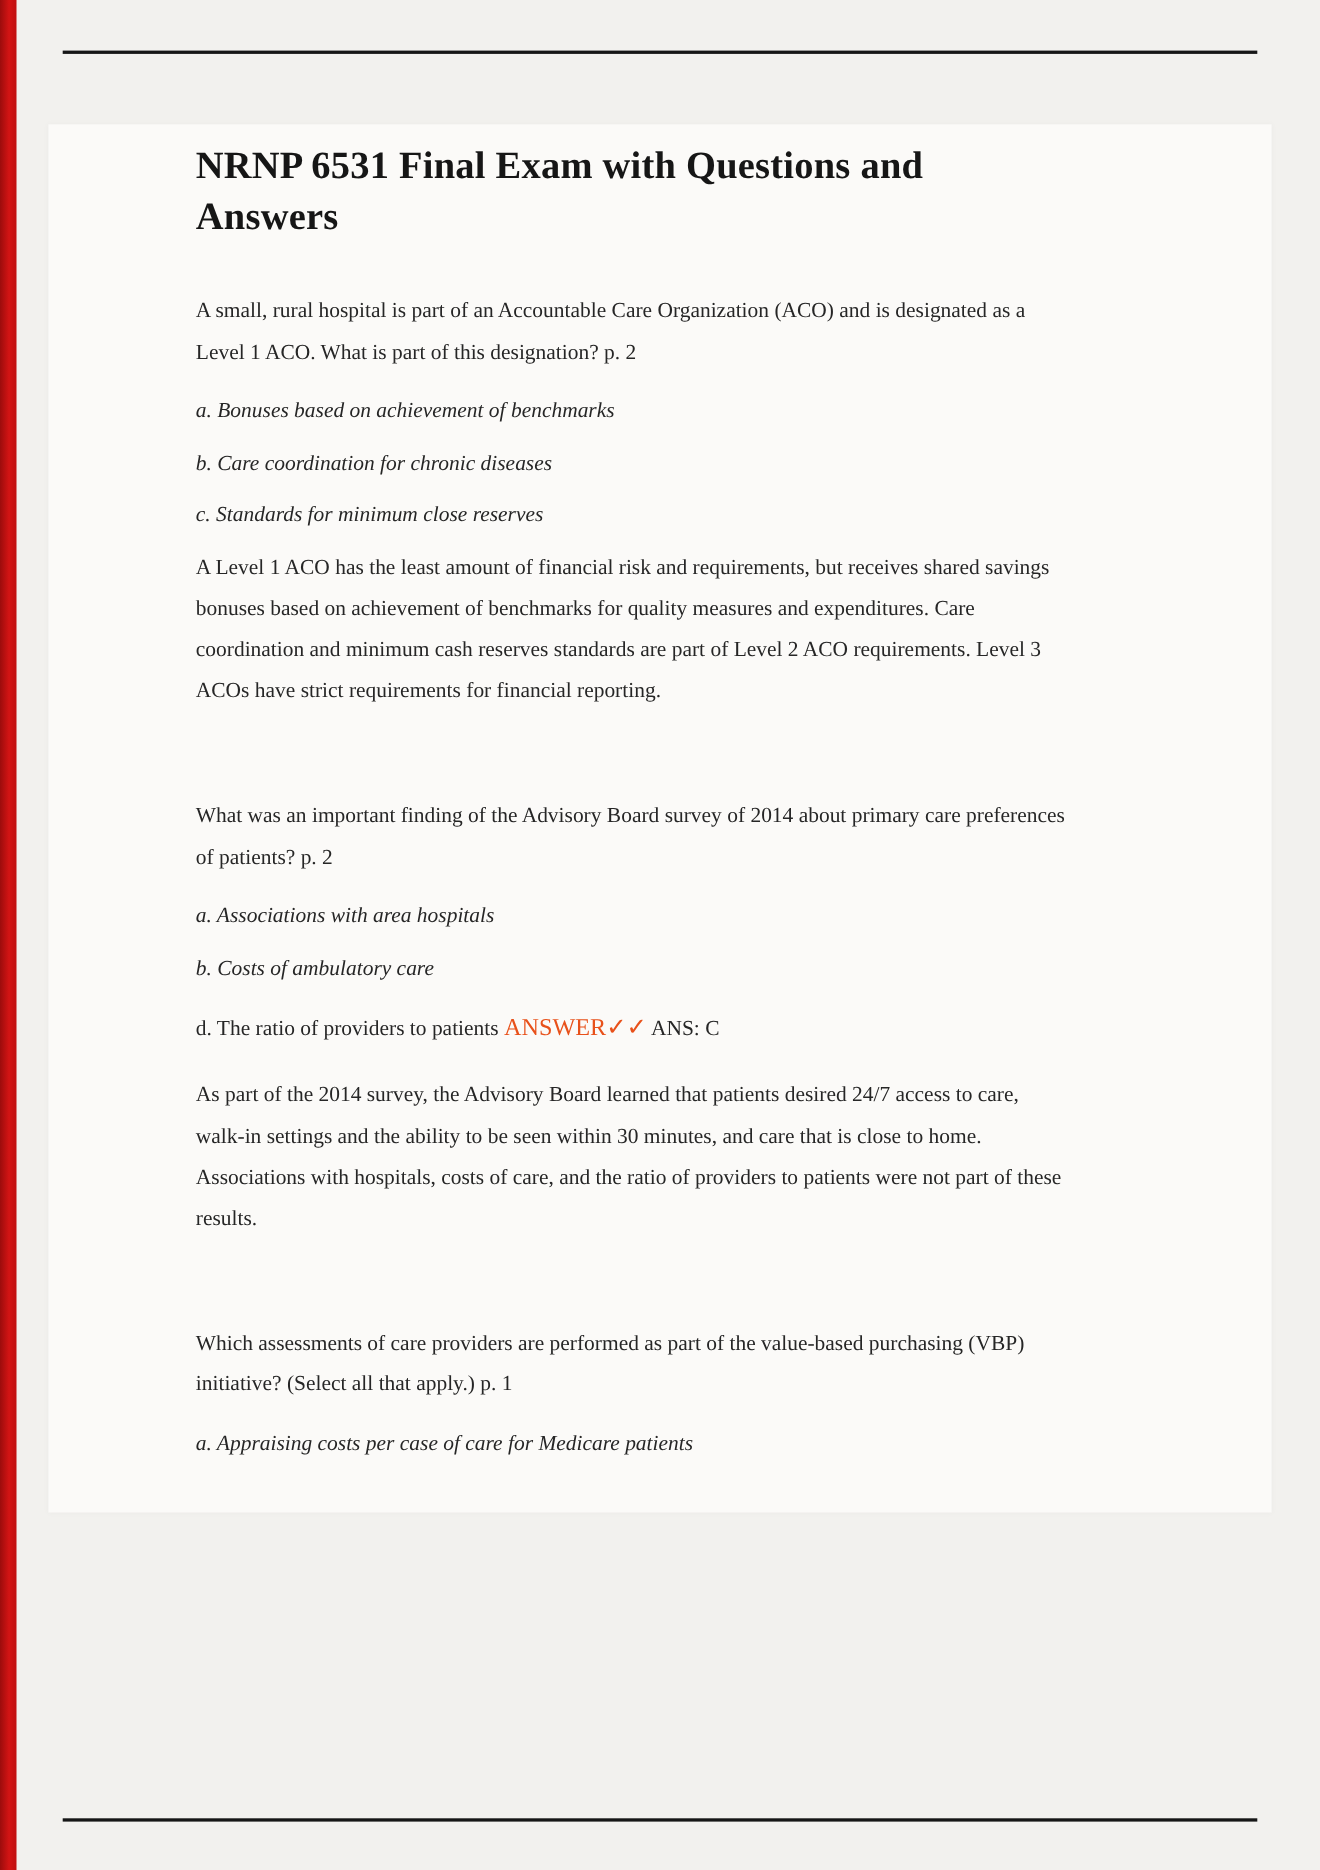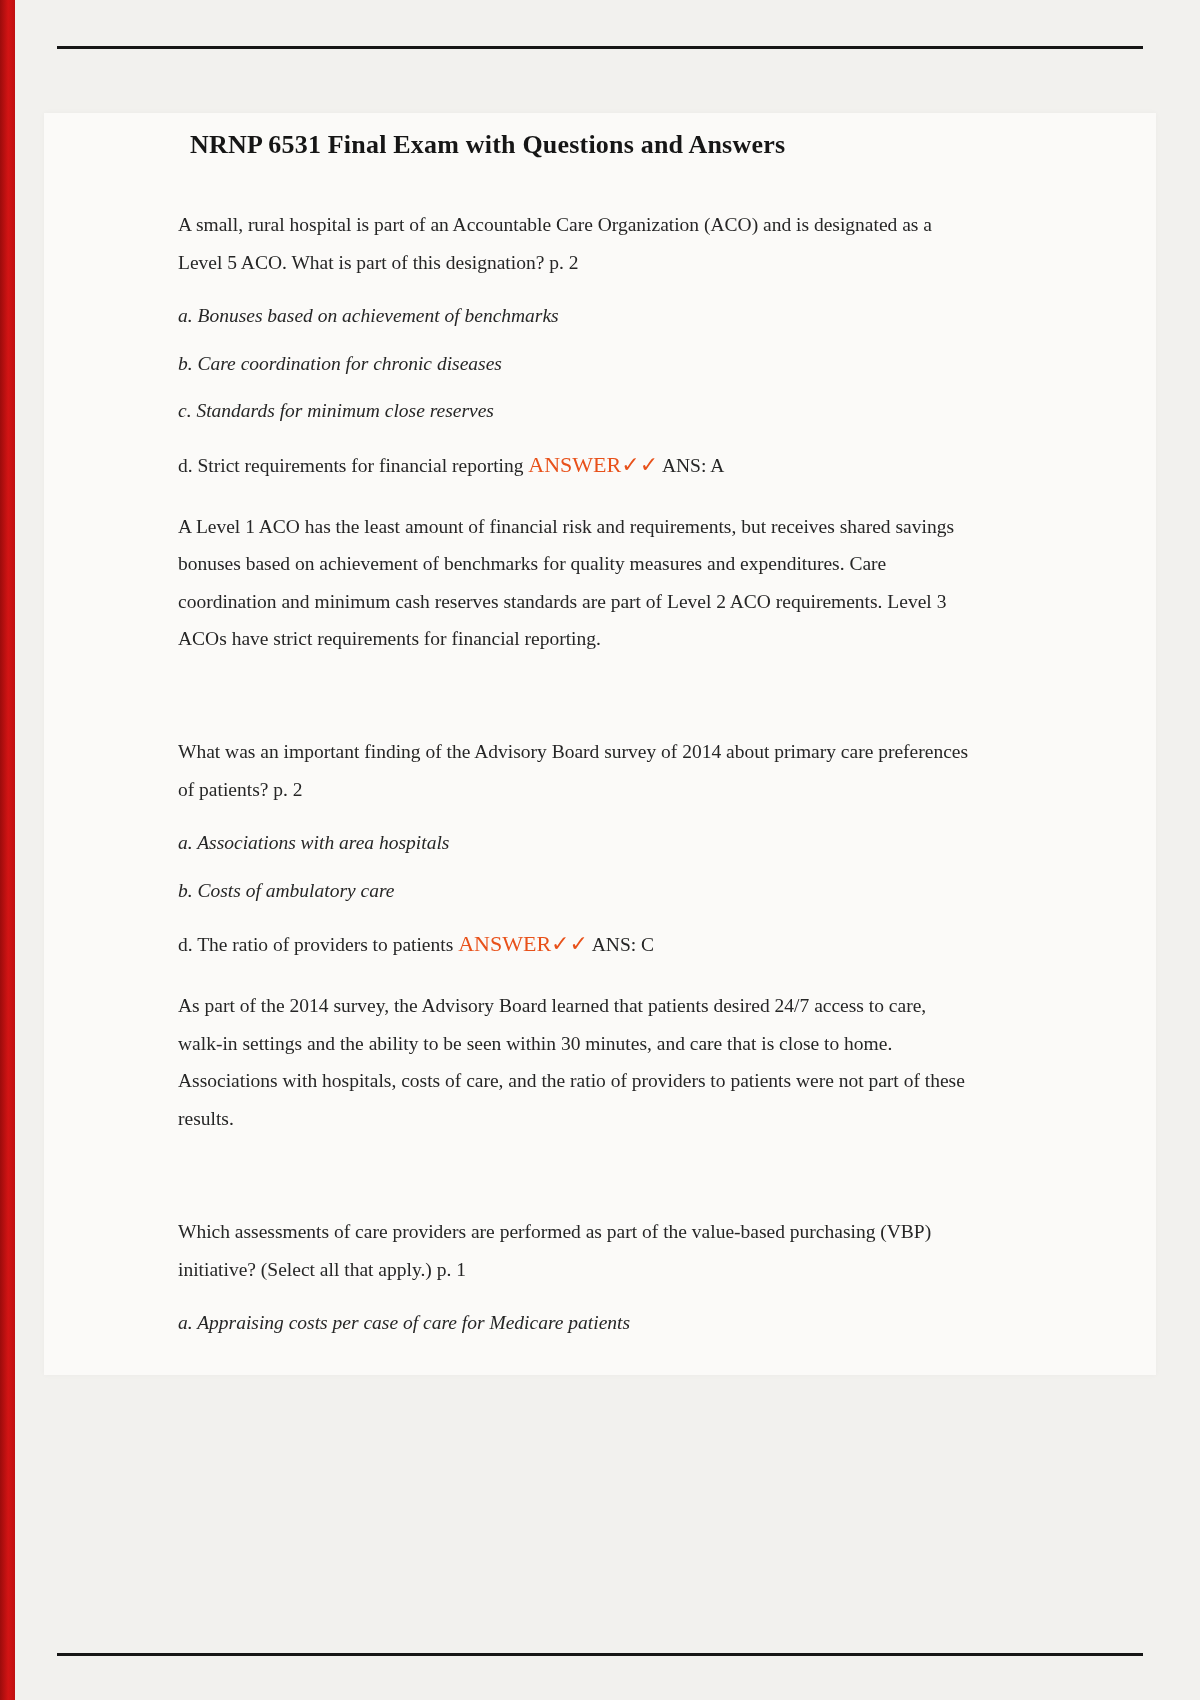--- a/index.html
+++ b/index.html
@@ -34,24 +34,24 @@
     width: 1112px; height: 1262px;
     background: #fbfaf8;
     box-shadow: 0 0 6px rgba(0,0,0,0.03);
   }
   .content {
     position: absolute;
     left: 178px; top: 128px;
     width: 792px;
   }
   h1.doc-title {
-    font-size: 26px;
+    font-size: 35px;
     line-height: 1.32;
     font-weight: bold;
-    margin: 0 0 44px 12px;
+    margin: 0 0 44px 0;
     color: #161616;
     letter-spacing: 0.2px;
   }
   p {
     font-size: 19.5px;
     line-height: 1.92;
     margin: 0;
   }
   .question { margin-bottom: 16px; }
   .option { margin-bottom: 10px; font-style: italic; }
@@ -70,25 +70,24 @@
 <div class="spine"></div>
 <div class="rule rule-top"></div>
 <div class="rule rule-bottom"></div>
 <div class="page"></div>
 
 <div class="content">
 
   <h1 class="doc-title">NRNP 6531 Final Exam with Questions and Answers</h1>
 
   <div class="qa-block">
-    <p class="question">A small, rural hospital is part of an Accountable Care Organization (ACO) and is designated as a Level 5 ACO. What is part of this designation? p. 2</p>
+    <p class="question">A small, rural hospital is part of an Accountable Care Organization (ACO) and is designated as a Level 1 ACO. What is part of this designation? p. 2</p>
     <p class="option">a. Bonuses based on achievement of benchmarks</p>
     <p class="option">b. Care coordination for chronic diseases</p>
     <p class="option">c. Standards for minimum close reserves</p>
-    <p class="answer-line"><span>d. Strict requirements for financial reporting </span><span class="answer-label">ANSWER✓✓</span><span> ANS: A</span></p>
     <p class="explanation">A Level 1 ACO has the least amount of financial risk and requirements, but receives shared savings bonuses based on achievement of benchmarks for quality measures and expenditures. Care coordination and minimum cash reserves standards are part of Level 2 ACO requirements. Level 3 ACOs have strict requirements for financial reporting.</p>
   </div>
 
   <div class="qa-block">
     <p class="question">What was an important finding of the Advisory Board survey of 2014 about primary care preferences of patients? p. 2</p>
     <p class="option">a. Associations with area hospitals</p>
     <p class="option">b. Costs of ambulatory care</p>
     <p class="answer-line"><span>d. The ratio of providers to patients </span><span class="answer-label">ANSWER✓✓</span><span> ANS: C</span></p>
     <p class="explanation">As part of the 2014 survey, the Advisory Board learned that patients desired 24/7 access to care, walk-in settings and the ability to be seen within 30 minutes, and care that is close to home. Associations with hospitals, costs of care, and the ratio of providers to patients were not part of these results.</p>
   </div>

